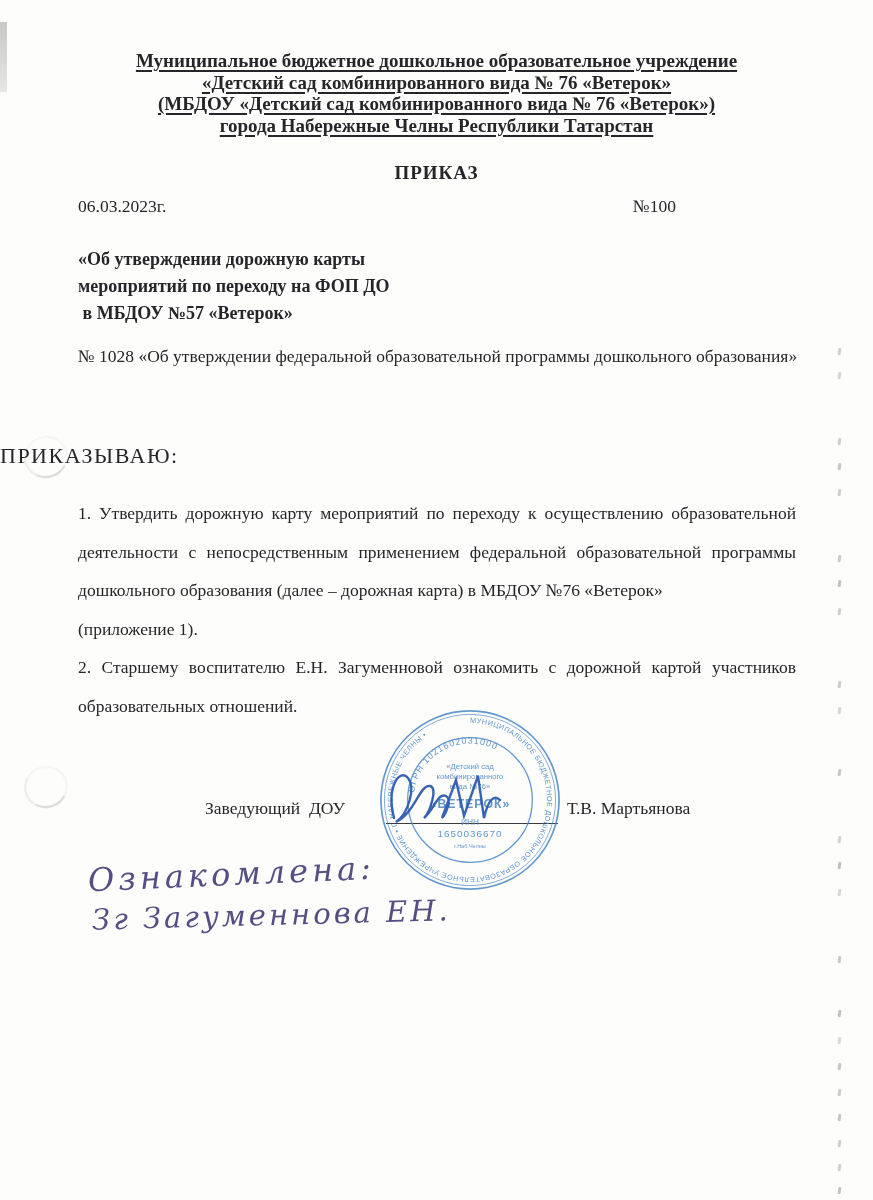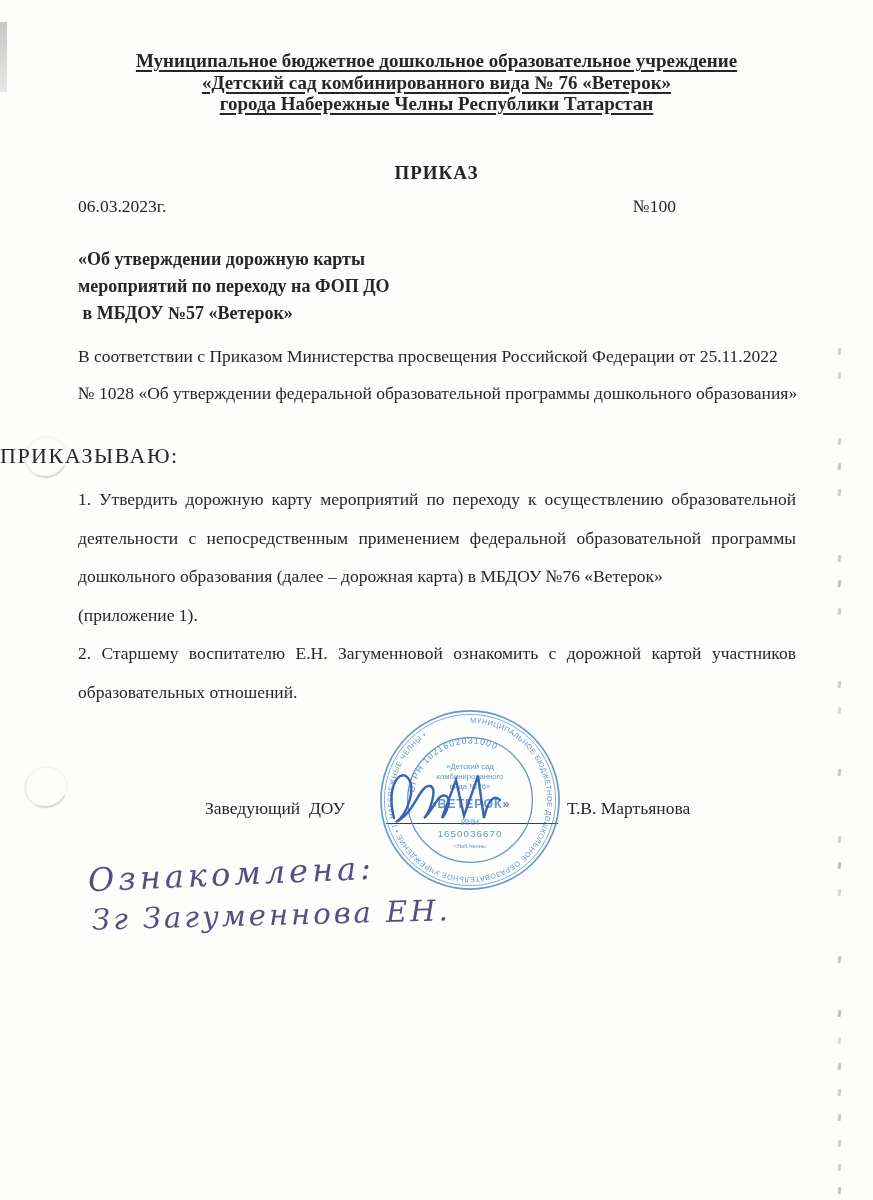--- a/index.html
+++ b/index.html
@@ -28,21 +28,21 @@
   .doc-title{position:absolute;top:162px;left:0;width:100%;text-align:center;
     font-weight:bold;font-size:19px;letter-spacing:1px;}
   .date-row{position:absolute;top:196px;left:0;width:100%;font-size:17.5px;}
   .date{position:absolute;left:78px;}
   .number{position:absolute;left:633px;}
   .subject{position:absolute;top:246px;left:78px;font-weight:bold;font-size:18px;line-height:27px;}
   .subject div{white-space:pre;}
   .preamble{position:absolute;top:338px;left:78px;width:720px;font-size:17.5px;line-height:37px;}
   .rezolution{position:absolute;top:443px;left:0;width:100%;text-align:left;
     font-size:22px;letter-spacing:1.5px;}
-  .items{position:absolute;top:480px;left:78px;width:718px;font-size:17.5px;line-height:38.5px;}
+  .items{position:absolute;top:494px;left:78px;width:718px;font-size:17.5px;line-height:38.5px;}
   .just{text-align:justify;text-align-last:left;}
   
   .sig-role{position:absolute;top:798px;left:205px;font-size:17.5px;white-space:pre;}
   .sig-line{position:absolute;top:823px;left:386px;width:172px;height:0;
     border-bottom:1.6px solid #3c3c40;}
   .sig-name{position:absolute;top:798px;left:567px;font-size:17.5px;}
   .stamp{position:absolute;left:376px;top:706px;width:188px;height:188px;
     filter:blur(.35px);opacity:.88;}
   .squiggle{position:absolute;left:380px;top:756px;width:185px;height:82px;}
   
@@ -81,37 +81,37 @@
       <i class="tick" style="top: 1089px; opacity: 0.29;"></i>
       <i class="tick" style="top: 1114px; opacity: 0.34;"></i>
       <i class="tick" style="top: 1140px; opacity: 0.29;"></i>
       <i class="tick" style="top: 1164px; opacity: 0.27;"></i>
       <i class="tick" style="top: 1187px; opacity: 0.35;"></i>
     </div>
 
   <div class="header">
     <div>Муниципальное бюджетное дошкольное образовательное учреждение</div>
     <div>«Детский сад комбинированного вида № 76 «Ветерок»</div>
+    <div>(МБДОУ «Детский сад комбинированного вида № 76 «Ветерок»)</div>
     <div>города Набережные Челны Республики Татарстан</div>
   </div>
 
   <div class="doc-title">ПРИКАЗ</div>
   <div class="date-row">
     <span class="date">06.03.2023г.</span>
     <span class="number">№100</span>
   </div>
 
   <div class="subject">
     <div>«Об утверждении дорожную карты</div>
     <div>мероприятий по переходу на ФОП ДО</div>
     <div> в МБДОУ №57 «Ветерок»</div>
   </div>
 
   <div class="preamble">
-    <div>В соответствии с Приказом Министерства просвещения Российской Федерации от 25.11.2022</div>
     <div>№ 1028 «Об утверждении федеральной образовательной программы дошкольного образования»</div>
   </div>
 
   <div class="rezolution">ПРИКАЗЫВАЮ:</div>
 
   <div class="items">
     <div class="just">1. Утвердить дорожную карту мероприятий по переходу к осуществлению образовательной деятельности с непосредственным применением федеральной образовательной программы дошкольного образования (далее – дорожная карта) в МБДОУ №76  «Ветерок»</div>
     <div>(приложение 1).</div>
     <div class="just">2. Старшему воспитателю Е.Н. Загуменновой ознакомить с дорожной картой участников образовательных отношений.</div>
   </div>

